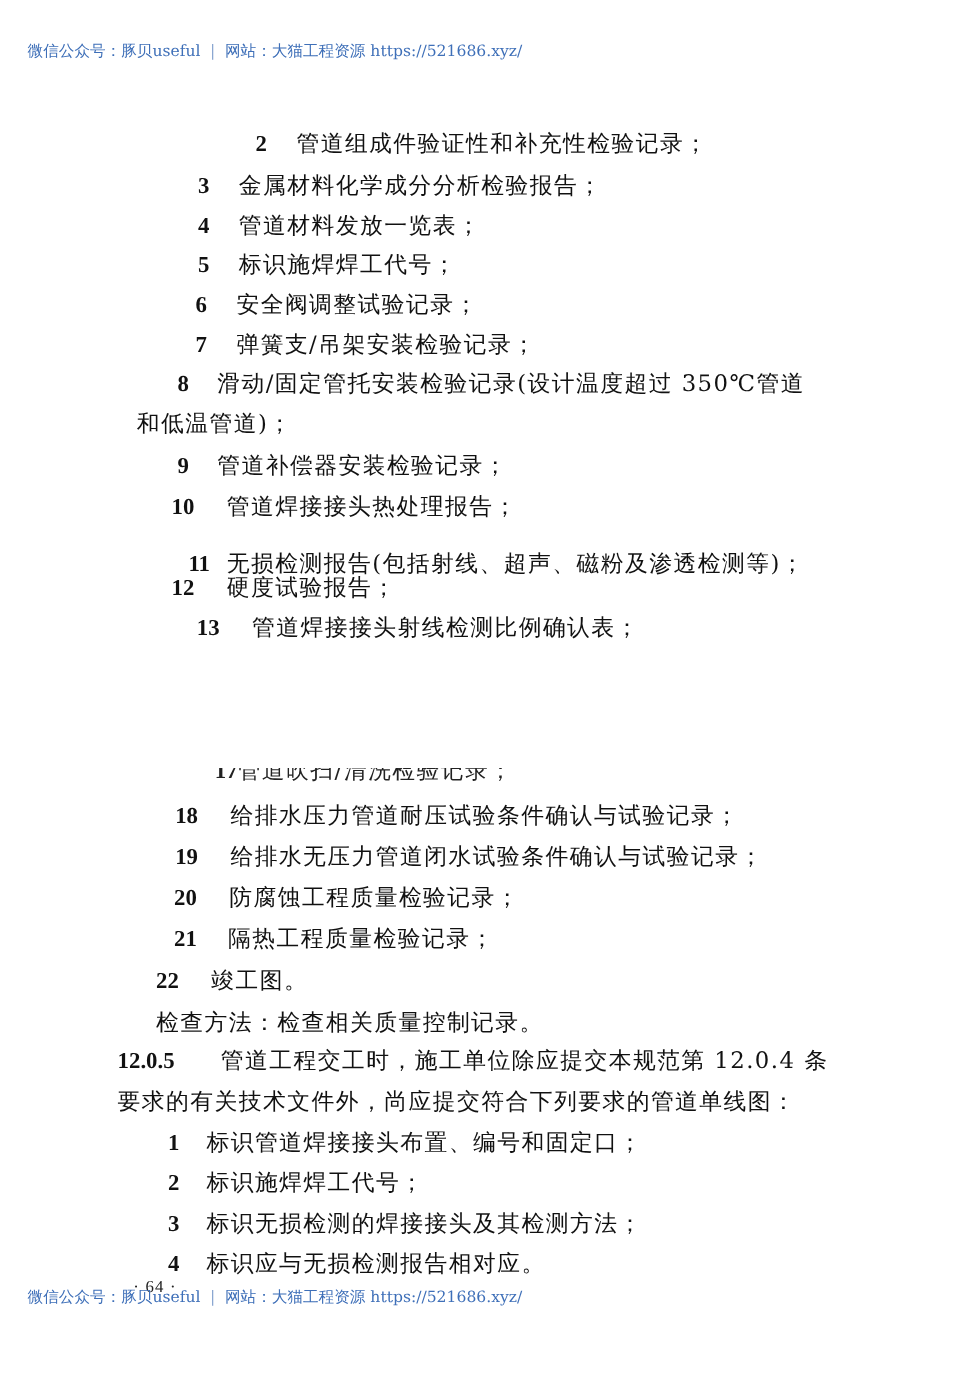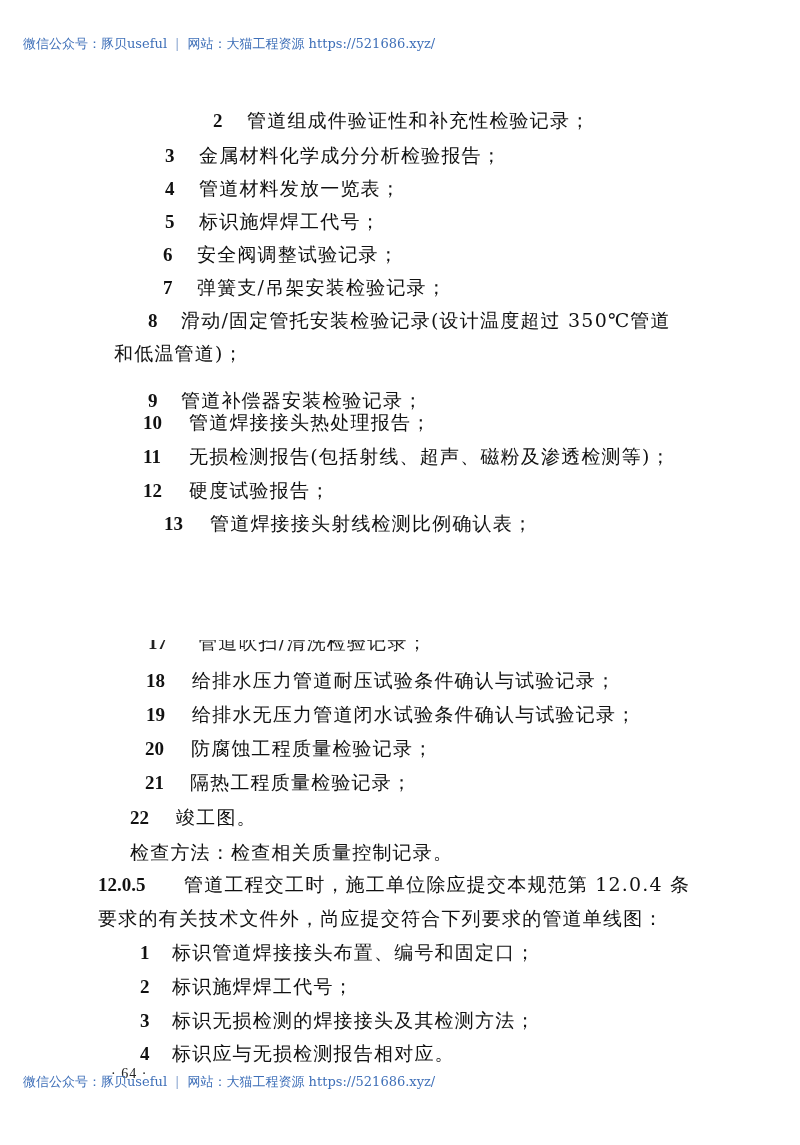--- a/index.html
+++ b/index.html
@@ -99,39 +99,39 @@
 </div>
 <div class="line" style="left:163px; top:275px;">
   <span class="num" style="width:34px;">7</span><span class="txt">弹簧支/吊架安装检验记录；</span>
 </div>
 <div class="line" style="left:148px; top:308px;">
   <span class="num" style="width:33px;">8</span><span class="txt">滑动/固定管托安装检验记录(设计温度超过 350℃管道</span>
 </div>
 <div class="line" style="left:114px; top:341px;">
   <span class="txt">和低温管道)；</span>
 </div>
-<div class="line" style="left:148px; top:376px;margin-top:12px;">
+<div class="line" style="left:148px; top:376px;">
   <span class="num" style="width:33px;">9</span><span class="txt">管道补偿器安装检验记录；</span>
 </div>
 <div class="line" style="left:143px; top:410px;">
   <span class="num" style="width:46px;">10</span><span class="txt">管道焊接接头热处理报告；</span>
 </div>
-<div class="line" style="left:143px; top:444px;">
+<div class="line" style="left:143px; top:458px;text-align:center;">
   <span class="num" style="width:46px;">11</span><span class="txt">无损检测报告(包括射线、超声、磁粉及渗透检测等)；</span>
 </div>
 <div class="line" style="left:143px; top:478px;">
   <span class="num" style="width:46px;">12</span><span class="txt">硬度试验报告；</span>
 </div>
 <div class="line" style="left:143px; top:511px;margin-left:21px;">
   <span class="num" style="width:46px;">13</span><span class="txt">管道焊接接头射线检测比例确认表；</span>
 </div>
 
 <div class="clipped">
   <div class="inner">
-    <span class="num" style="width:50px;">17</span><span class="txt">管道吹扫/清洗检验记录；</span>
+    <span class="num" style="width:50px;text-align:right;">17</span><span class="txt">管道吹扫/清洗检验记录；</span>
   </div>
 </div>
 
 <div class="line" style="left:146px; top:668px;">
   <span class="num" style="width:46px;">18</span><span class="txt">给排水压力管道耐压试验条件确认与试验记录；</span>
 </div>
 <div class="line" style="left:146px; top:702px;">
   <span class="num" style="width:46px;">19</span><span class="txt">给排水无压力管道闭水试验条件确认与试验记录；</span>
 </div>
 <div class="line" style="left:145px; top:736px;">

